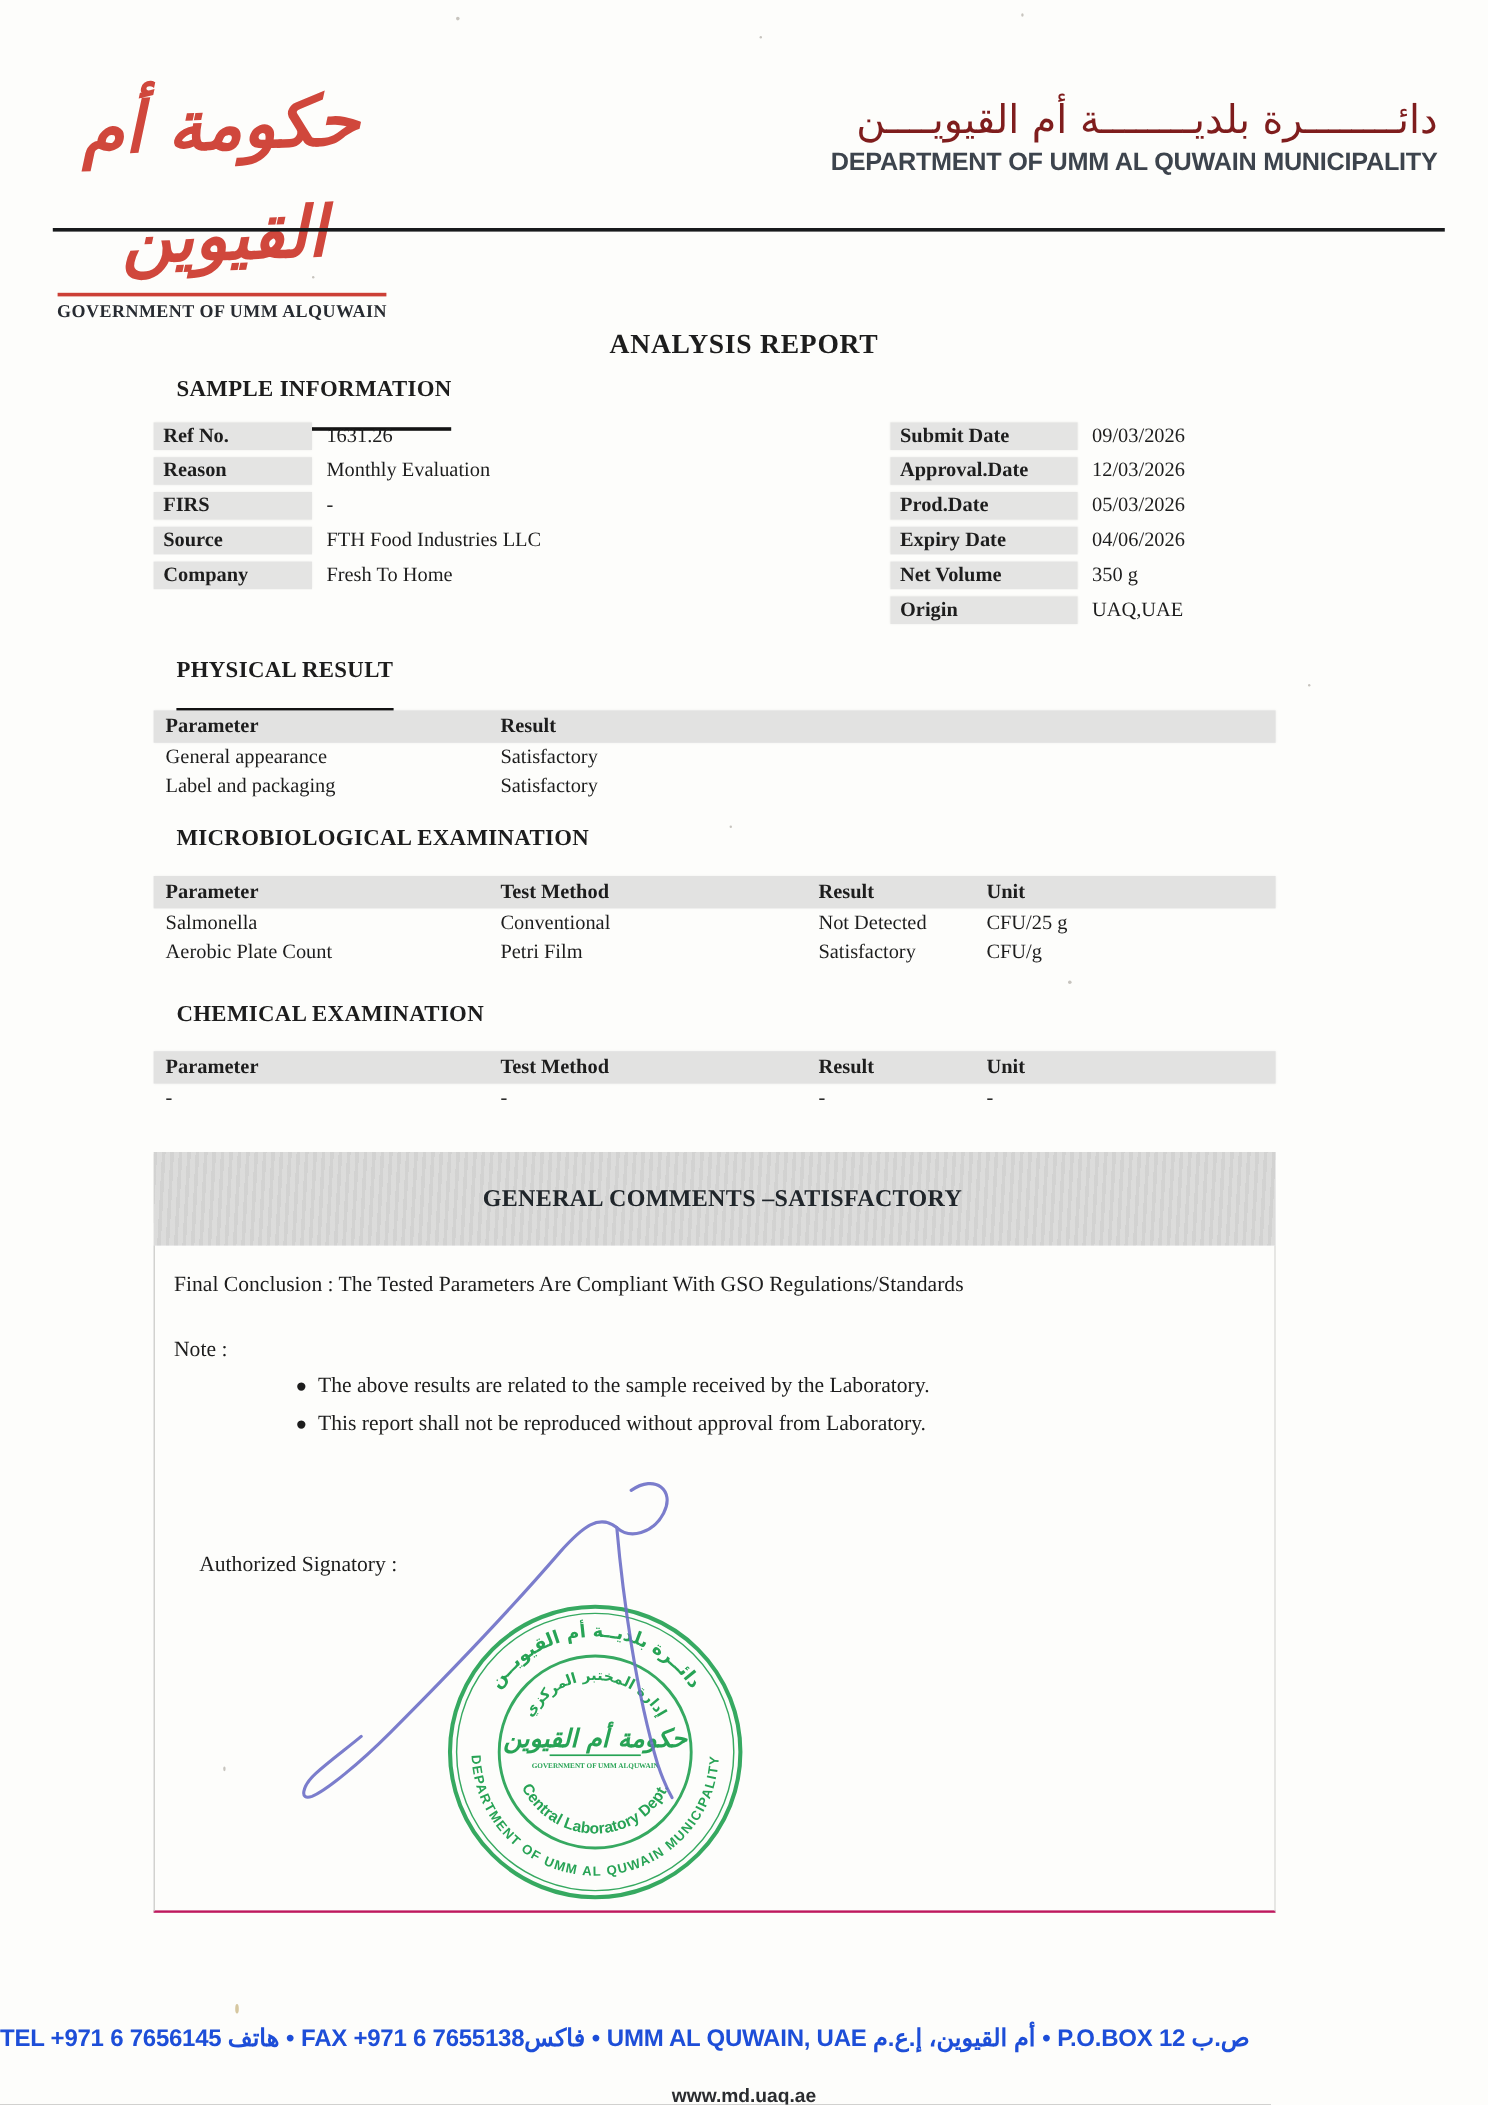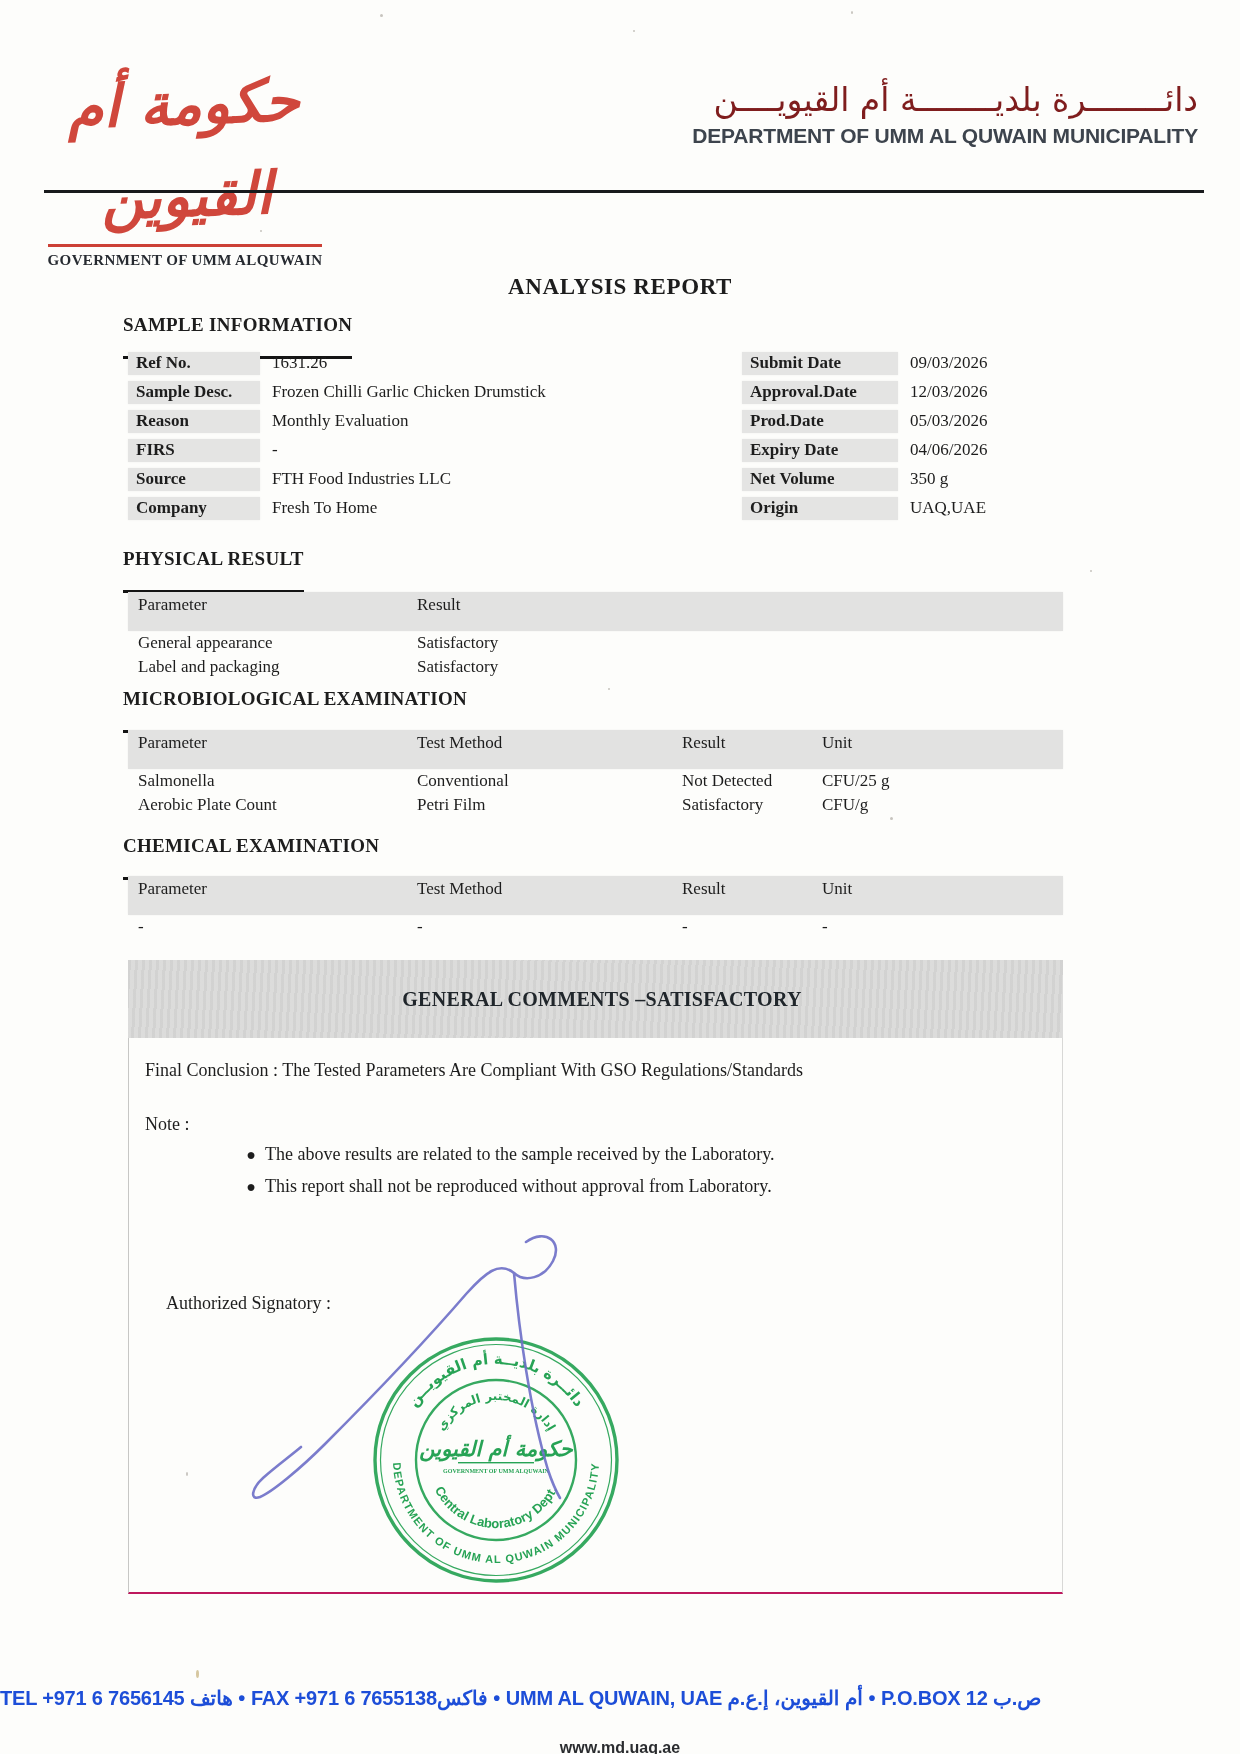--- a/index.html
+++ b/index.html
@@ -18,33 +18,33 @@
   .logo-caption{font-size:15px;font-weight:bold;letter-spacing:.4px;color:#272b31;}
   .dept-block{position:absolute;right:42px;top:78px;text-align:right;}
   .dept-arabic{font-family:"DejaVu Sans",sans-serif;font-size:33px;line-height:44px;color:#7f1d1d;}
   .dept-english{font-family:"Liberation Sans",sans-serif;font-size:21px;font-weight:bold;
     letter-spacing:-.2px;color:#3d444d;margin-top:2px;}
   .header-rule{position:absolute;left:44px;right:36px;top:190px;height:3px;background:#181a1c;}
   
   .report-title{position:absolute;left:0;width:100%;top:274px;text-align:center;
     font-size:23px;font-weight:bold;letter-spacing:.6px;}
   .section-heading{position:absolute;font-size:19px;font-weight:bold;letter-spacing:.3px;
-    border-bottom:3px solid #141414;padding-bottom:20px;}
+    border-bottom:3px solid #141414;padding-bottom:20px;margin-left:24px;}
   
   .info-grid{position:absolute;font-size:17px;}
   .info-row{display:flex;margin-bottom:6px;align-items:flex-end;}
   .info-label{background:#e4e4e3;font-weight:bold;padding:1px 8px 2px 8px;
     box-shadow:0 0 2px rgba(0,0,0,.06);}
   .ig-left .info-label{width:116px;}
   .ig-right .info-label{width:140px;}
   .info-value{padding:1px 0 2px 12px;white-space:nowrap;}
   
   .rtable{position:absolute;left:128px;width:935px;font-size:17px;}
   .trow{display:flex;}
-  .thead{background:#e2e2e1;font-weight:normal;padding:3px 0 16px 0;
+  .thead{background:#e2e2e1;font-weight:bold;padding:3px 0 4px 0;
     box-shadow:0 0 2px rgba(0,0,0,.05);}
   .tbody{padding:2px 0;}
   .tc{padding-left:10px;box-sizing:border-box;}
   .c1{width:279px;} .c2{width:265px;} .c3{width:140px;} .c4{flex:1;}
   .two .c1{width:279px;} .two .c2{flex:1;}
   
   .comments-box{position:absolute;left:128px;top:960px;width:935px;height:633px;}
   .comments-banner{height:78px;background:#dadad9;display:flex;align-items:center;justify-content:center;
     font-size:20px;font-weight:bold;letter-spacing:.3px;color:#20262b;
     background-image:repeating-linear-gradient(93deg,rgba(120,120,120,.08) 0 3px,rgba(255,255,255,.05) 3px 7px);padding-left:13px;}
@@ -82,24 +82,20 @@
   <div class="header-rule"></div>
 
   <div class="report-title">ANALYSIS REPORT</div>
 
   <div class="section-heading" style="left:123px;top:314px;">SAMPLE INFORMATION</div>
 
   <div class="info-grid ig-left" style="left:128px;top:352px;">
     <div class="info-row">
         <div class="info-label">Ref No.</div>
         <div class="info-value">1631.26</div>
-      </div>
-    <div class="info-row">
-        <div class="info-label">Sample Desc.</div>
-        <div class="info-value">Frozen Chilli Garlic Chicken Drumstick</div>
       </div>
     <div class="info-row">
         <div class="info-label">Reason</div>
         <div class="info-value">Monthly Evaluation</div>
       </div>
     <div class="info-row">
         <div class="info-label">FIRS</div>
         <div class="info-value">-</div>
       </div>
     <div class="info-row">

